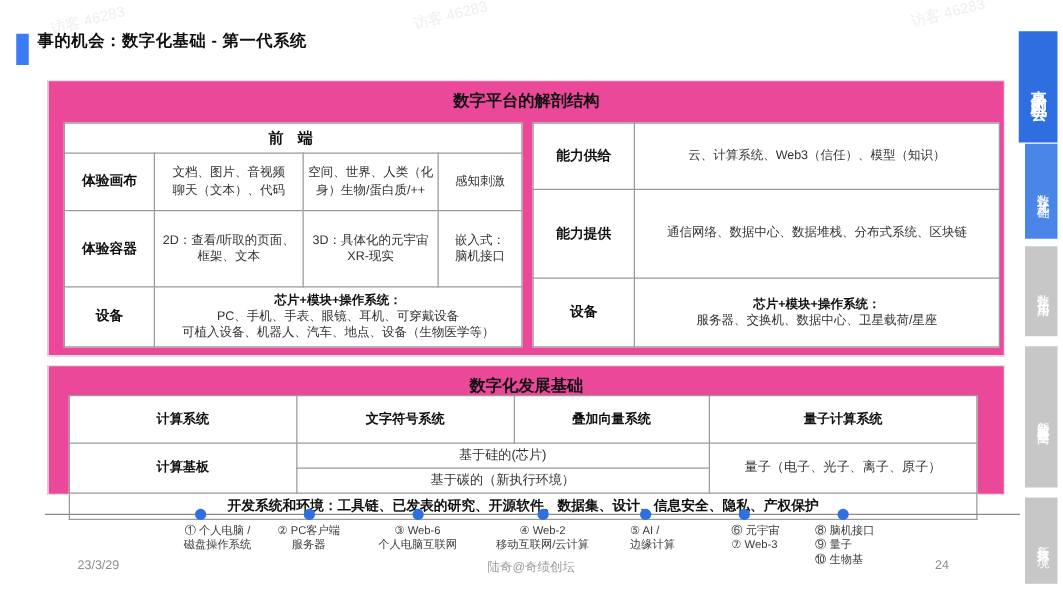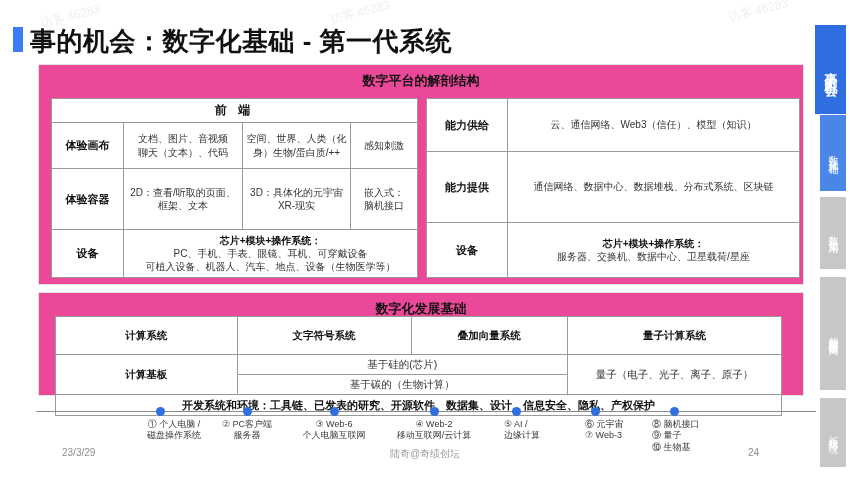--- a/index.html
+++ b/index.html
@@ -1,21 +1,21 @@
 <!DOCTYPE html>
 <html><head>
 <meta charset="utf-8">
 <style>
   * { margin:0; padding:0; box-sizing:border-box; }
   html,body { width:850px; height:477px; background:#ffffff; overflow:hidden;
               font-family:"Liberation Sans", sans-serif; color:#222; position:relative; }
 
   
   .title-bar { position:absolute; left:13px; top:27px; width:10px; height:25px; background:#3b7bf5; }
-  .page-title { position:absolute; left:30px; top:24px; font-size:26px; font-weight:bold; color:#111;
+  .page-title { position:absolute; left:30px; top:24px; font-size:13px; font-weight:bold; color:#111;
                 letter-spacing:.5px; }
 
   
   .wm { position:absolute; font-size:12px; color:rgba(120,120,120,.13); transform:rotate(-14deg);
         white-space:nowrap; pointer-events:none; }
 
   
   .panel { position:absolute; left:38px; width:766px; background:#ec4899; border:1px solid #e3e3e3; }
   #panel-anatomy { top:64px; height:221px; }
   #panel-foundation { top:292px; height:104px; }
@@ -120,21 +120,21 @@
     </table>
 
   <table id="back-table">
     <colgroup>
         <col style="width:81px">
         <col style="width:292px">
       </colgroup>
     <tbody>
     <tr style="height:46px">
       <td class="lbl">能力供给</td>
-      <td>云、通信网络、Web3（信任）、模型（知识）</td>
+      <td>云、计算系统、Web3（信任）、模型（知识）</td>
     </tr>
     <tr style="height:61px">
       <td class="lbl">能力提供</td>
       <td>通信网络、数据中心、数据堆栈、分布式系统、区块链</td>
     </tr>
     <tr style="height:48px">
       <td class="lbl">设备</td>
       <td>
         <div class="b">芯片+模块+操作系统：</div>
         <div>服务器、交换机、数据中心、卫星载荷/星座</div>
@@ -160,21 +160,21 @@
       <td class="hd">文字符号系统</td>
       <td class="hd">叠加向量系统</td>
       <td class="hd">量子计算系统</td>
     </tr>
     <tr style="height:20px">
       <td rowspan="2" class="hd">计算基板</td>
       <td colspan="2">基于硅的(芯片)</td>
       <td rowspan="2">量子（电子、光子、离子、原子）</td>
     </tr>
     <tr style="height:20px">
-      <td colspan="2">基于碳的（生物计算）</td>
+      <td colspan="2">基于碳的（新执行环境）</td>
     </tr>
     <tr style="height:21px">
       <td colspan="4" class="dev">开发系统和环境：工具链、已发表的研究、开源软件、数据集、设计、信息安全、隐私、产权保护</td>
     </tr>
   </tbody>
     </table>
 </div>
 
 <div id="timeline">
   <div class="tl-line"></div>

